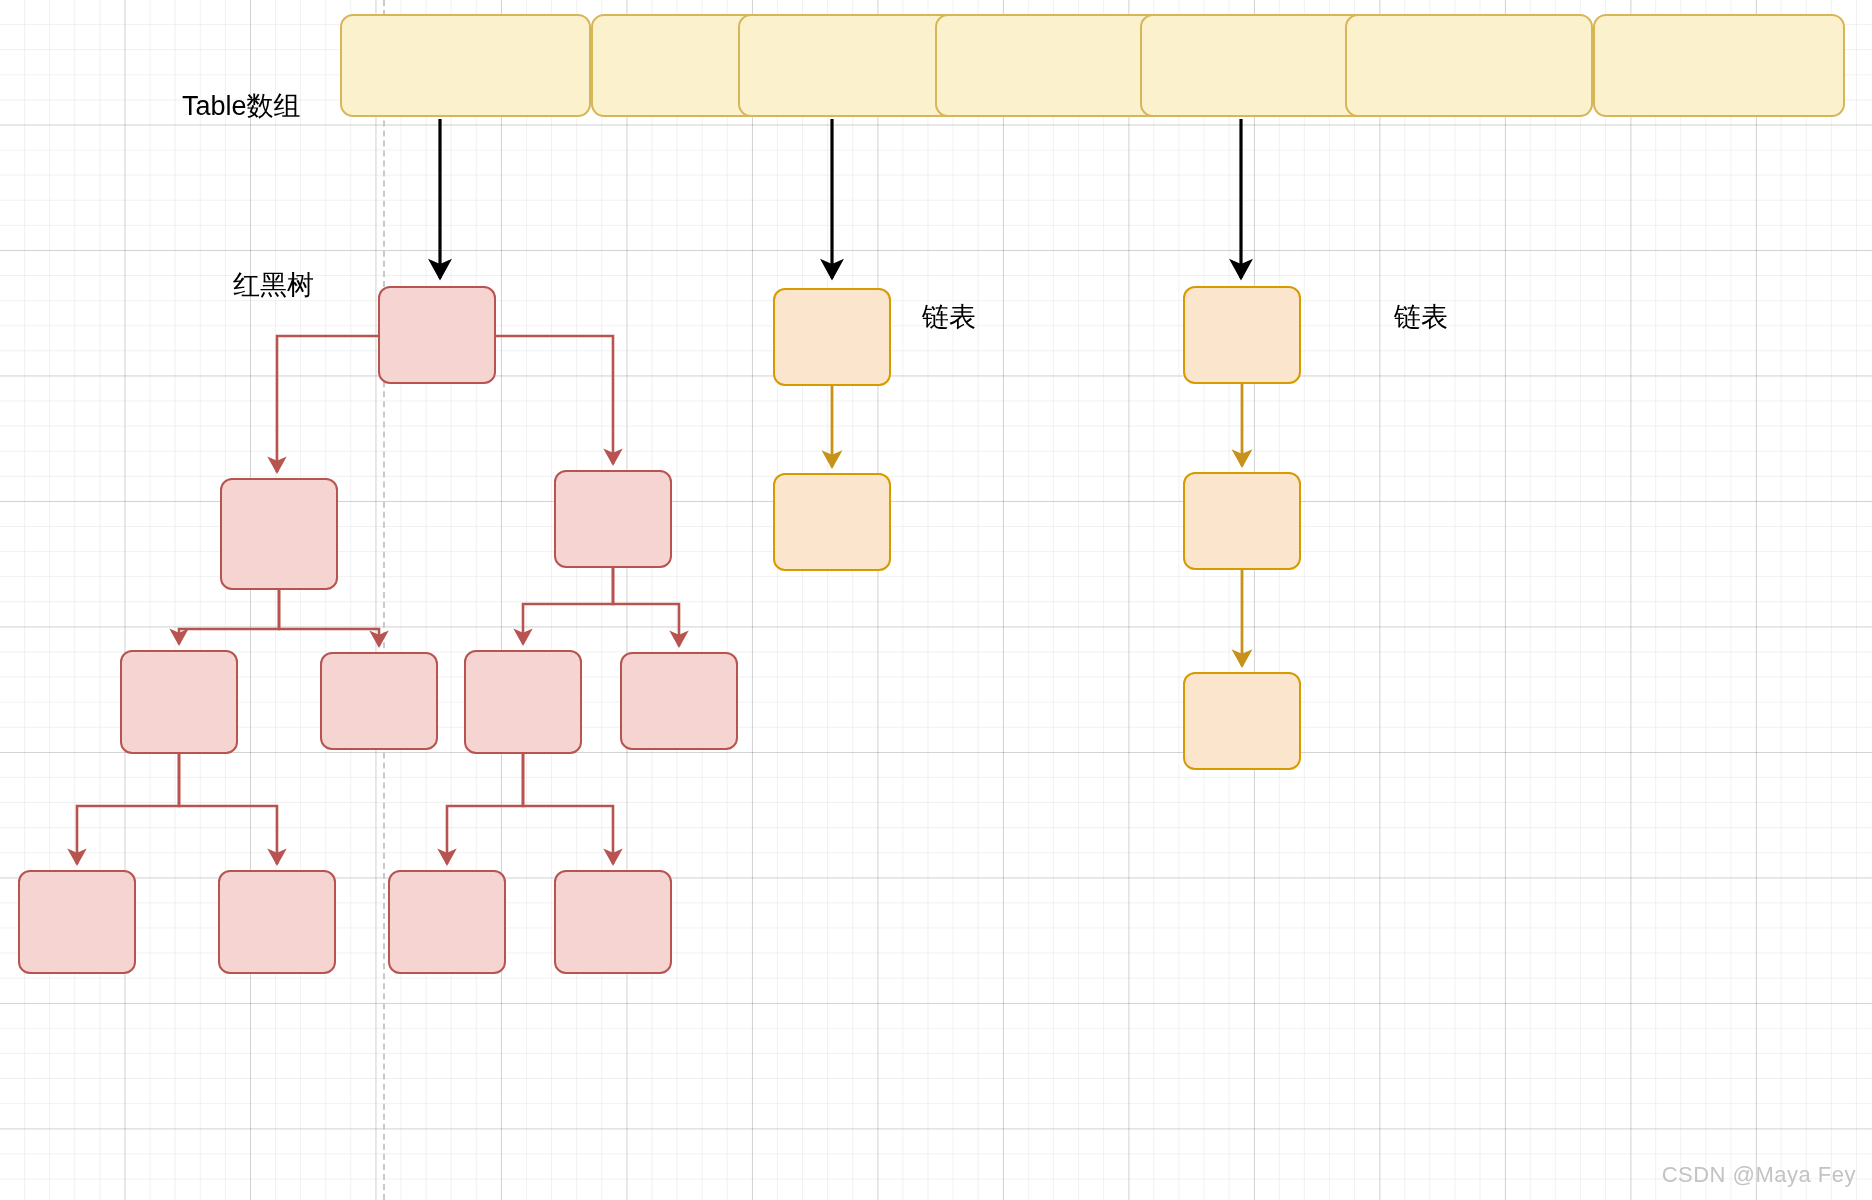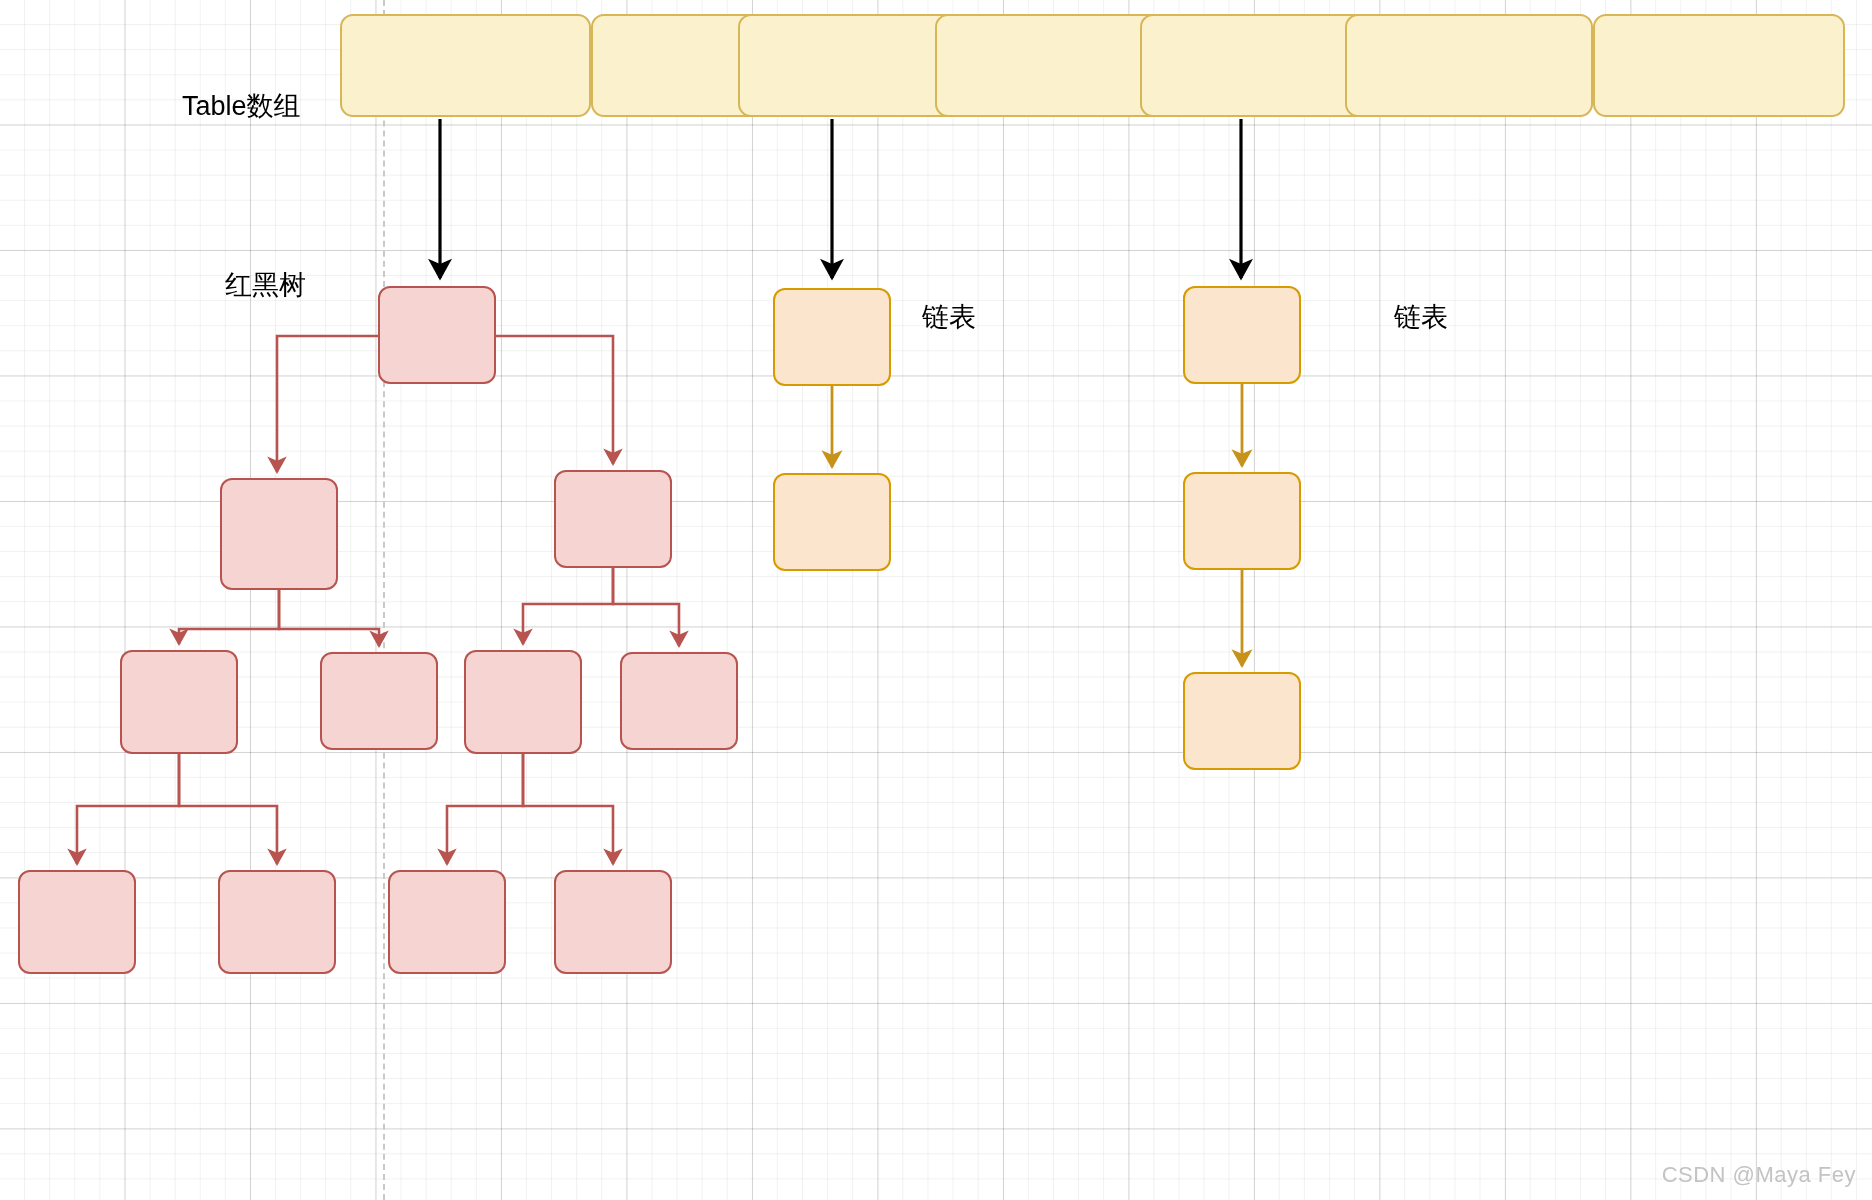--- a/index.html
+++ b/index.html
@@ -150,19 +150,19 @@
   <div class="node tree-node" style="left:554px; top:870px; width:118px; height:104px;"></div>
 
   <div class="node list-node" style="left:773px; top:288px; width:118px; height:98px;"></div>
   <div class="node list-node" style="left:773px; top:473px; width:118px; height:98px;"></div>
 
   <div class="node list-node" style="left:1183px; top:286px; width:118px; height:98px;"></div>
   <div class="node list-node" style="left:1183px; top:472px; width:118px; height:98px;"></div>
   <div class="node list-node" style="left:1183px; top:672px; width:118px; height:98px;"></div>
 
   <div class="label" style="left:182px; top:52px;margin-top:41px;">Table数组</div>
-  <div class="label" style="left:225px; top:272px;">红黑树</div>
+  <div class="label" style="left:233px; top:272px;">红黑树</div>
   <div class="label" style="left:922px; top:304px;">链表</div>
   <div class="label" style="left:1394px; top:304px;">链表</div>
 
   <div class="watermark">CSDN @Maya Fey</div>
 
 </div>
 
 </body></html>

